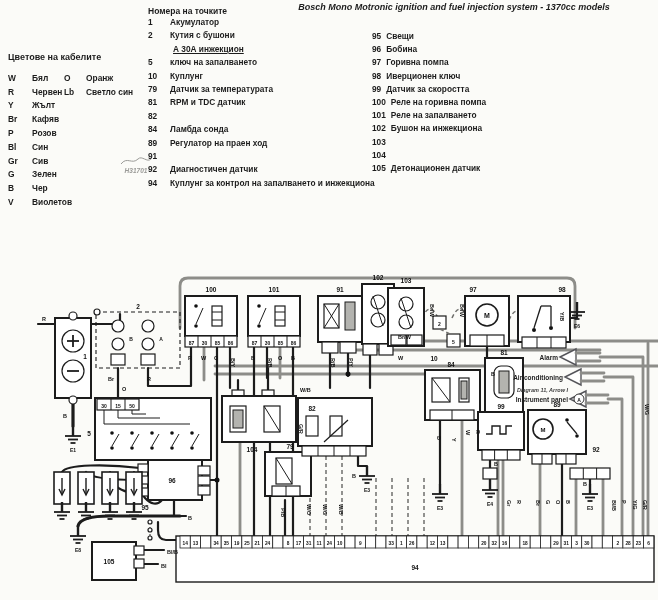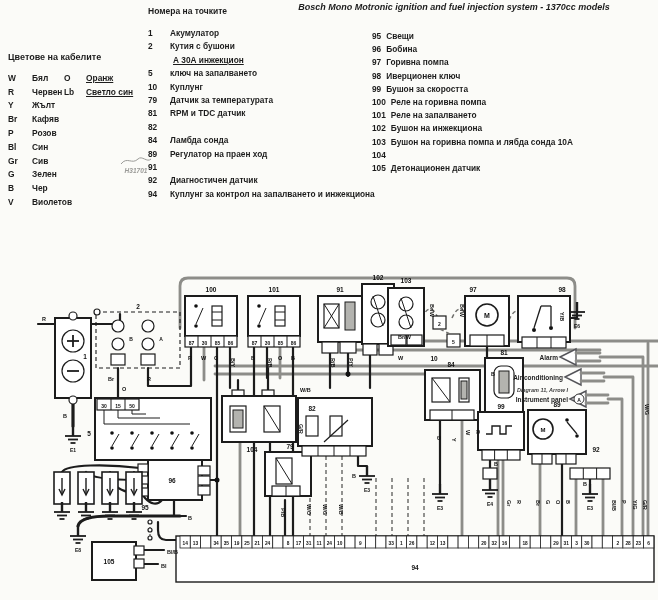--- a/index.html
+++ b/index.html
@@ -4,23 +4,23 @@
 <style>
   html,body{margin:0;padding:0;background:#e8e8e4;}
   .page{position:relative;width:658px;height:600px;background:#fbfbf8;overflow:hidden;
         font-family:"Liberation Sans",sans-serif;color:#1c1c1c;}
   .legend{position:absolute;left:8px;top:8px;width:142px;margin-top:44px;}
   .lg-h{font:700 9px "Liberation Sans",sans-serif;margin-bottom:9px;}
   .lg-row{display:flex;align-items:center;height:13.8px;font:700 8.4px "Liberation Sans",sans-serif;}
   .lg-code{width:24px;flex:none;}
   .lg-name{width:32px;flex:none;}
   .lg-code2{width:22px;flex:none;}
-  .lg-name2{flex:1;white-space:nowrap;text-decoration:underline;}
+  .lg-name2{flex:1;white-space:nowrap;}
   .pts-mid{position:absolute;left:148px;top:6px;width:224px;}
-  .pts-h{font:700 8.5px "Liberation Sans",sans-serif;margin-bottom:11px;}
+  .pts-h{font:700 8.5px "Liberation Sans",sans-serif;margin-bottom:0;}
   .pt-row{display:flex;font:700 8.3px "Liberation Sans",sans-serif;line-height:13.4px;white-space:nowrap;}
   .pt-num{width:22px;flex:none;}
   .pt-row.indent .pt-text{padding-left:3px;text-decoration:underline;}
   .pts-right{position:absolute;left:372px;top:30px;width:286px;}
   .pts-right .pt-num{width:auto;margin-right:5px;}
   .pts-right .pt-row{line-height:13.2px;}
   .title{position:absolute;left:253px;top:2px;width:402px;
          font:italic 700 9px "Liberation Sans",sans-serif;white-space:nowrap;text-align:center;}
   .watermark{position:absolute;left:116px;top:156px;width:40px;text-align:center;
          color:#9a9a97;font:italic 700 6.5px "Liberation Sans",sans-serif;}
@@ -195,37 +195,36 @@
         <div class="pt-row">
           <span class="pt-num">97</span>
           <span class="pt-text">Горивна помпа</span>
         </div>
         <div class="pt-row">
           <span class="pt-num">98</span>
           <span class="pt-text">Иверционен ключ</span>
         </div>
         <div class="pt-row">
           <span class="pt-num">99</span>
-          <span class="pt-text">Бушон за скоростта</span>
+          <span class="pt-text">Датчик за скоростта</span>
         </div>
         <div class="pt-row">
           <span class="pt-num">100</span>
           <span class="pt-text">Реле на горивна помпа</span>
         </div>
         <div class="pt-row">
           <span class="pt-num">101</span>
           <span class="pt-text">Реле на запалването</span>
         </div>
         <div class="pt-row">
           <span class="pt-num">102</span>
           <span class="pt-text">Бушон на инжекциона</span>
         </div>
         <div class="pt-row">
           <span class="pt-num">103</span>
-          <span class="pt-text">Бушон на горивна помпа и лябда сонда  10А</span>
         </div>
         <div class="pt-row">
           <span class="pt-num">104</span>
         </div>
         <div class="pt-row">
           <span class="pt-num">105</span>
           <span class="pt-text">Детонационен датчик</span>
         </div>
       </div>
   </div>

